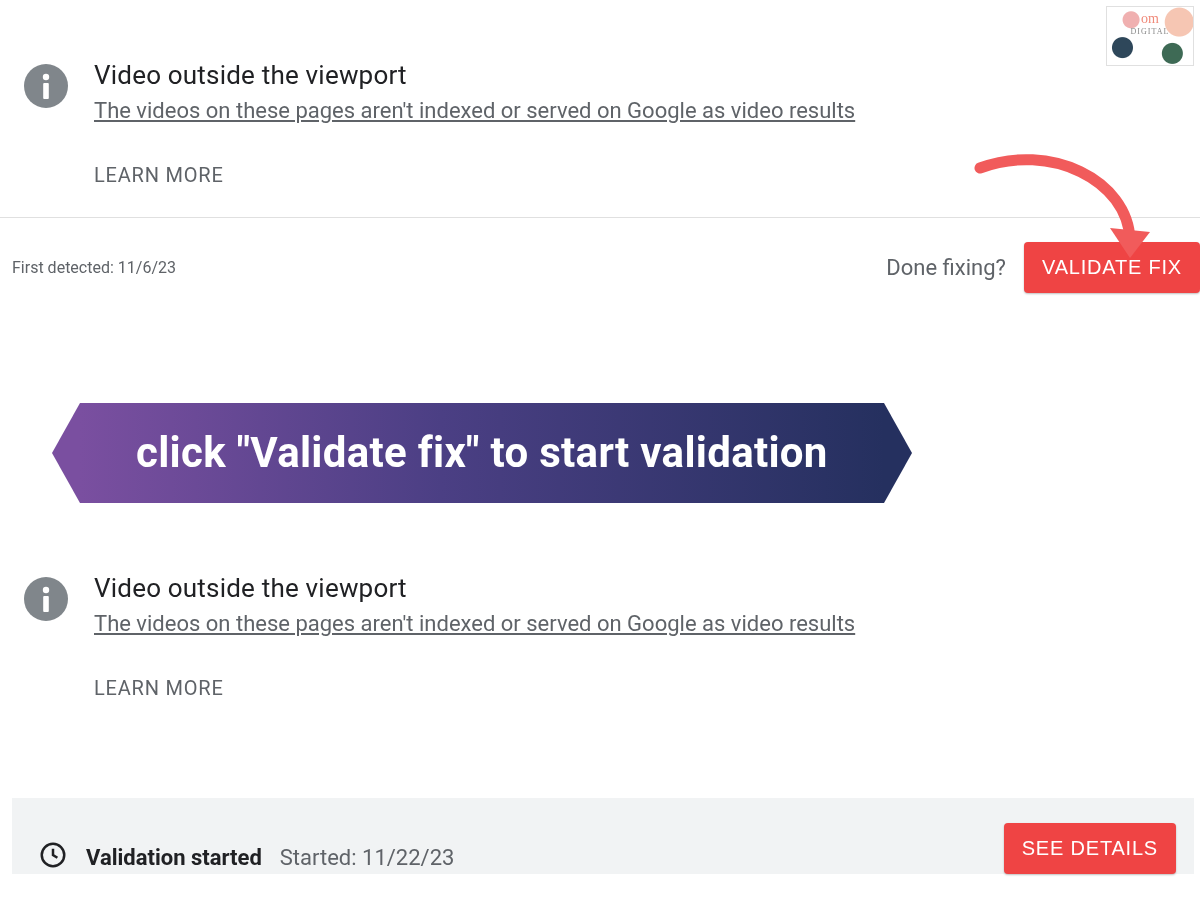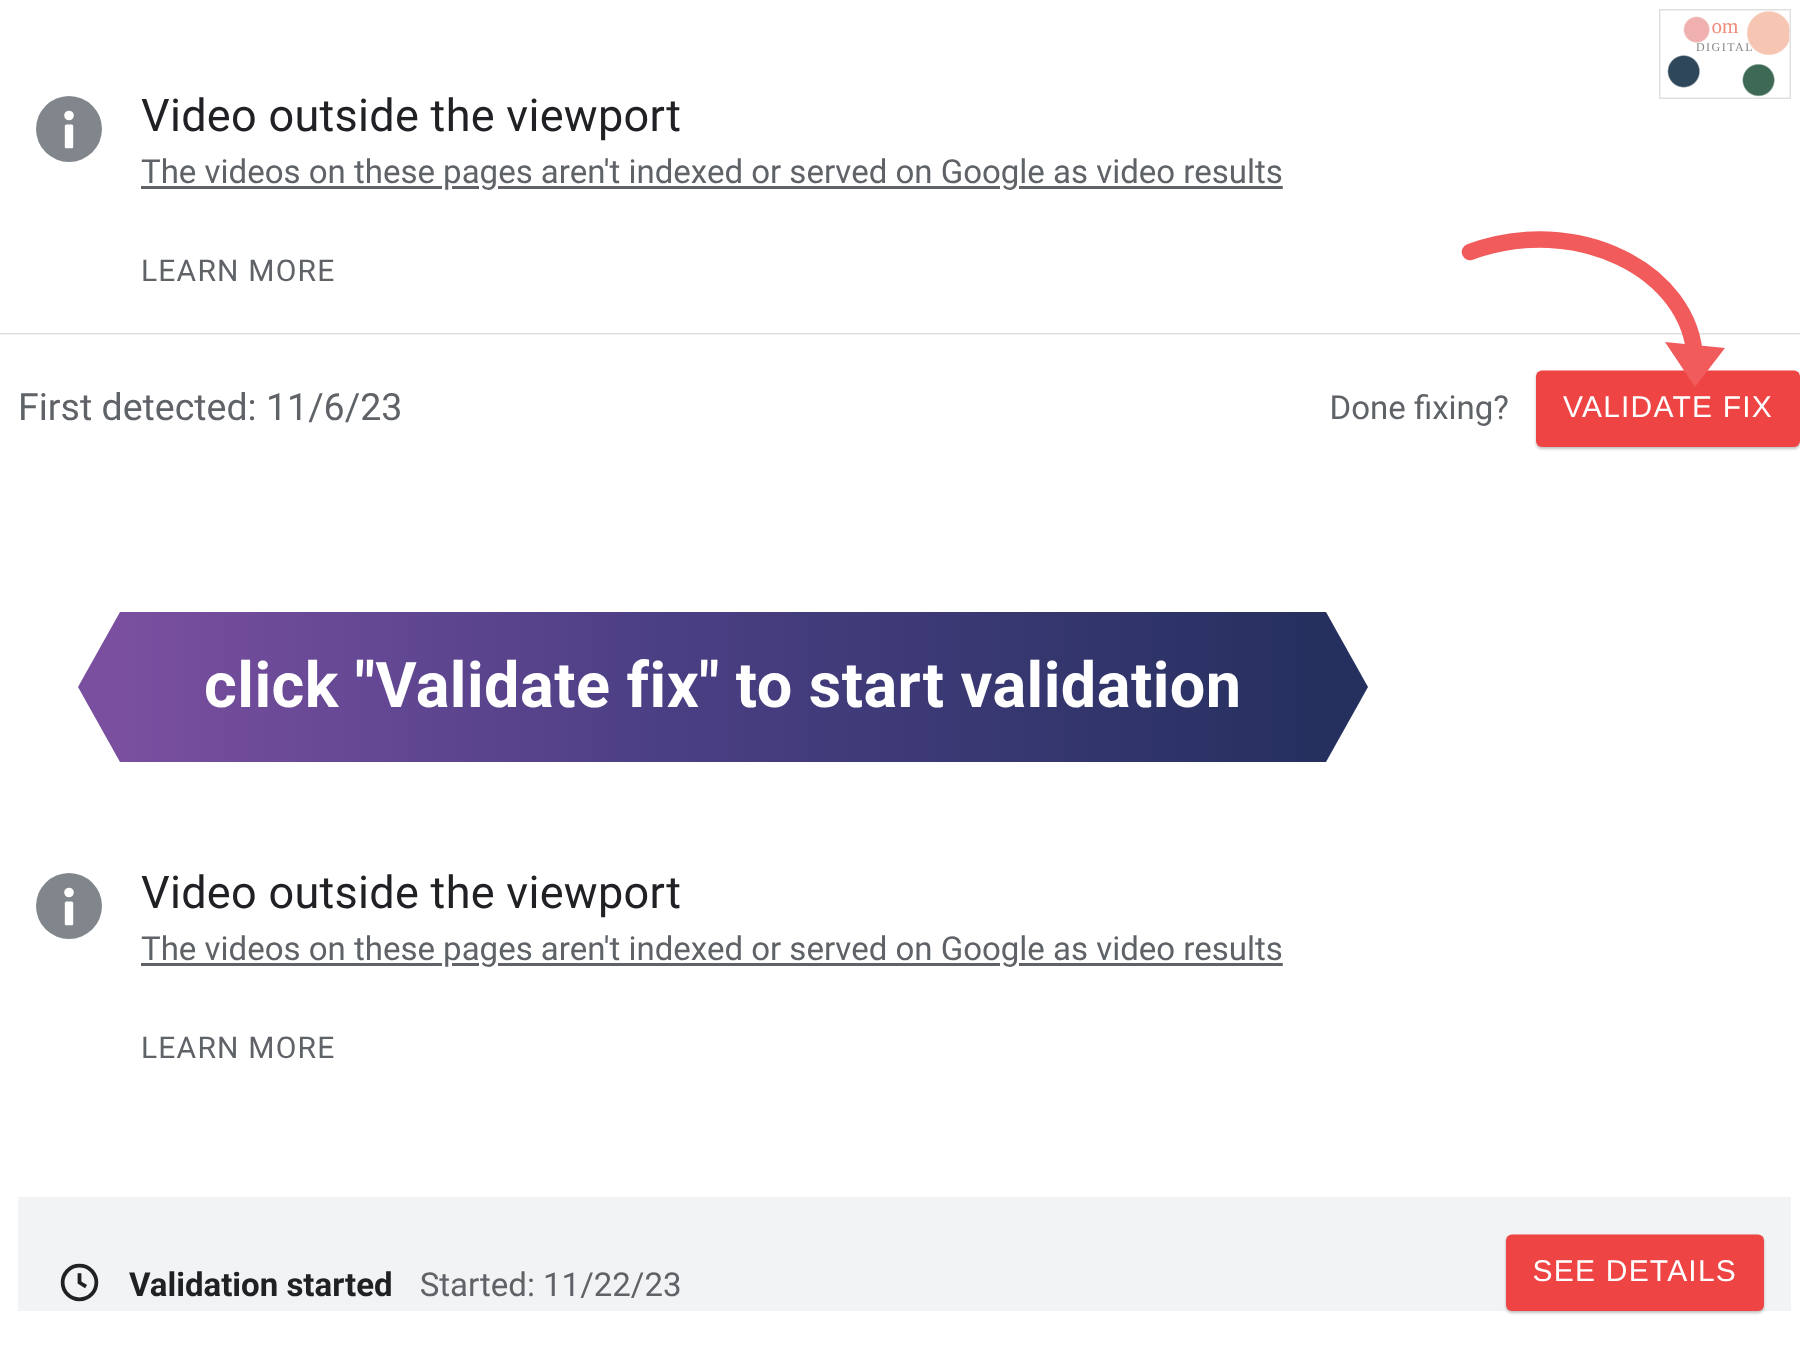--- a/index.html
+++ b/index.html
@@ -26,21 +26,21 @@
     background: #80868b;
     color: #fff;
     display: flex; align-items: center; justify-content: center;
     flex: 0 0 44px;
     margin-right: 26px;
     margin-top: 4px;
   }
 
   .issue-texts { flex: 1; }
   .issue-title {
-    font-size: 30px;
+    font-size: 26px;
     font-weight: 400;
     color: #202124;
     letter-spacing: .2px;
   }
   .issue-desc {
     font-size: 22px;
     color: #5f6368;
     margin-top: 8px;
     text-decoration: underline;
   }
@@ -55,21 +55,21 @@
 
   
   .divider-top { border-top: 1px solid #e0e0e0; }
   .detect-row {
     display: flex;
     align-items: center;
     justify-content: space-between;
     padding: 24px 0 0 12px;
   }
   .detect-left {
-    font-size: 25px;
+    font-size: 16px;
     color: #5f6368;
   }
   .detect-right {
     display: flex;
     align-items: center;
     gap: 18px;
     padding-right: 0;
   }
   .done-fixing {
     font-size: 22px;

